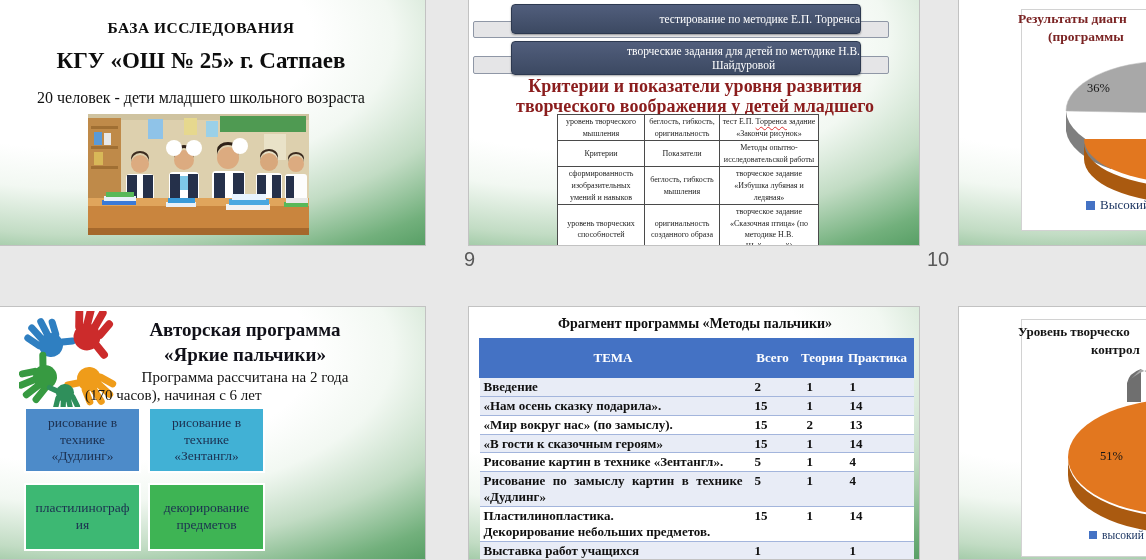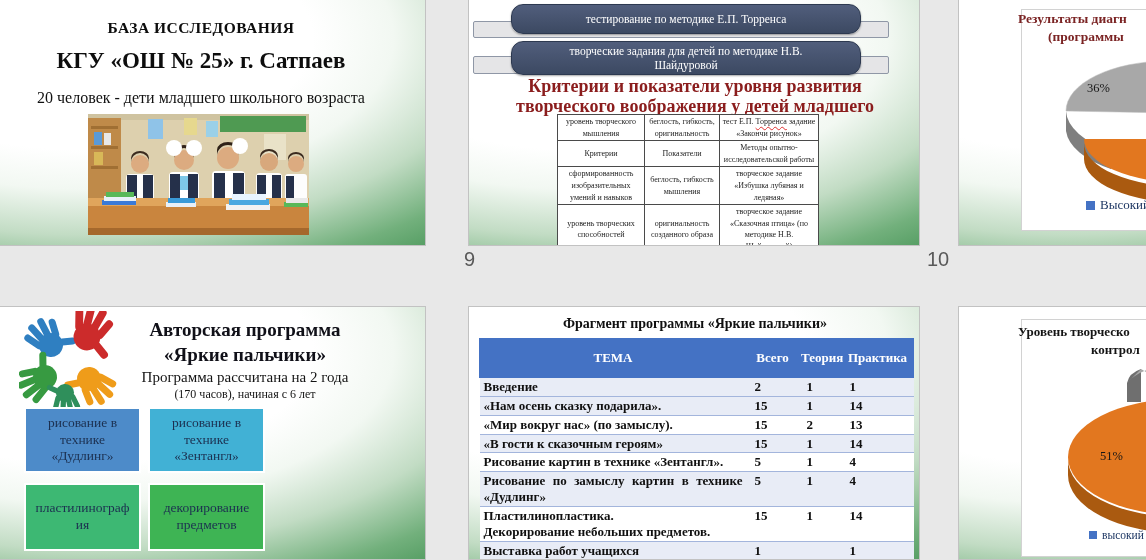--- a/index.html
+++ b/index.html
@@ -21,43 +21,43 @@
   .pre{white-space:pre-line}
   
   .a-t1{left:0;width:452px;top:26px;text-align:center;font-size:15.5px;font-weight:bold;color:#0d0d0d;letter-spacing:.5px}
   .a-t2{left:0;width:452px;top:55px;text-align:center;font-size:23px;font-weight:bold;color:#0d0d0d}
   .a-t3{left:0;width:452px;top:96px;text-align:center;font-size:16px;color:#111}
   .a-photo{left:113px;top:121px;width:221px;height:121px}
   
   .bar{left:4px;width:414px;height:15px;background:#e5e5e7;border:1px solid #8f97a6;border-radius:2px}
   .darkbox{
     left:42px;width:348px;background:linear-gradient(#515e7c,#3c4962);
-    border:1px solid #2d3950;border-radius:12px;color:#fff;
+    border:1px solid #2d3950;border-radius:4px;color:#fff;
     font-size:11.5px;line-height:1.25;text-align:center;
-    display:flex;align-items:center;justify-content:center;
+    display:flex;align-items:center;justify-content:flex-end;
     box-shadow:0 1px 2px rgba(0,0,0,.35);
   }
   .b-title{left:14px;top:84px;width:424px;text-align:center;font-size:18px;font-weight:bold;color:#8b1d1d;line-height:1.1}
   .b-table{left:88px;top:121px;width:261px;border-collapse:collapse;background:#fff;
     font-size:8px;line-height:1.45;color:#1c1c1c;table-layout:fixed}
   .b-table td,.b-table th{border:1px solid #4a4a4a;padding:1px 2px;text-align:center;font-weight:normal;vertical-align:middle}
   .sp{text-decoration:underline wavy #e03030 1px;text-underline-offset:2px}
   
   .panel{background:#fff;border:1px solid #d2d2d2;box-sizing:border-box}
   .c-t{font-weight:bold;font-size:13.5px;color:#7b2424;white-space:nowrap}
   .f-t{font-weight:bold;font-size:13px;color:#141414;white-space:nowrap}
   .pie-label{font-size:12.5px;color:#161616}
   .legend{display:flex;align-items:center;gap:5px;color:#1f3864;font-size:13px}
   .legend .sq{width:9px;height:9px;background:#4472c4;display:inline-block}
   .legend.small{font-size:11.5px}
   
   .d-t1{left:120px;top:12px;width:300px;text-align:center;font-size:19px;font-weight:bold;color:#101018}
   .d-t2{left:120px;top:37px;width:300px;text-align:center;font-size:19px;font-weight:bold;color:#101018}
   .d-s1{left:110px;top:62px;width:320px;text-align:center;font-size:15px;color:#141414}
-  .d-s2{left:110px;top:80px;width:320px;text-align:center;font-size:12px;color:#141414}
+  .d-s2{left:110px;top:80px;width:320px;font-size:15px;color:#141414}
   .pbox{
     width:117px;border:2px solid #fff;box-sizing:border-box;color:#1c3050;
     font-size:13.5px;line-height:1.25;text-align:center;
     display:flex;align-items:center;justify-content:center;
   }
   .pbox.c1{background:#4d8bc9}.pbox.c2{background:#41b1d5}.pbox.c3{background:#3fbfa4}
   .pbox.c4{background:#3db873}.pbox.c5{background:#3eb454}.pbox.c6{background:#71a83e}
   
   .e-title{left:0;top:9px;width:452px;text-align:center;font-size:14px;font-weight:bold;color:#101010}
   .e-table{left:10px;top:31px;width:434px;border-collapse:collapse;font-size:13px;font-weight:bold;color:#101010;table-layout:fixed}
@@ -246,21 +246,21 @@
   <div class="abs pbox c2 pre" style="left:173px;top:100px;height:66px"><span class="pre">рисование в
 технике
 «Зентангл»</span></div>
   <div class="abs pbox c4 pre" style="left:49px;top:176px;height:68px"><span class="pre">пластилинограф
 ия</span></div>
   <div class="abs pbox c5 pre" style="left:173px;top:176px;height:68px"><span class="pre">декорирование
 предметов</span></div>
 </div>
 
 <div class="slide" style="left:468px;top:306px">
-  <div class="abs e-title">Фрагмент программы «Яркие пальчики»</div>
+  <div class="abs e-title">Фрагмент программы «Методы пальчики»</div>
   <table class="abs e-table">
     <colgroup>
         <col style="width:267px">
         <col style="width:52px">
         <col style="width:43px">
         <col style="width:72px">
       </colgroup>
     <tbody>
         <tr>
       <th>ТЕМА</th>

